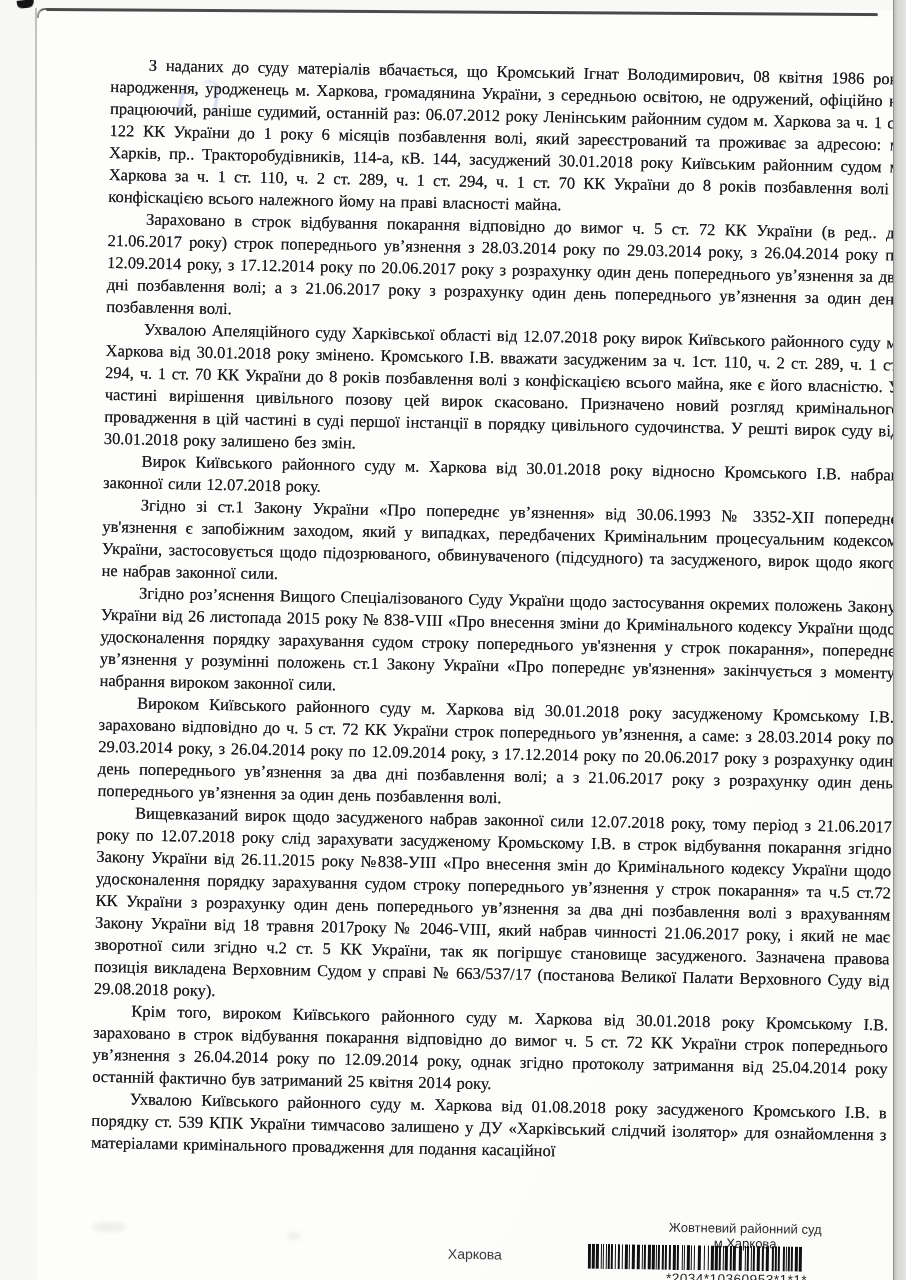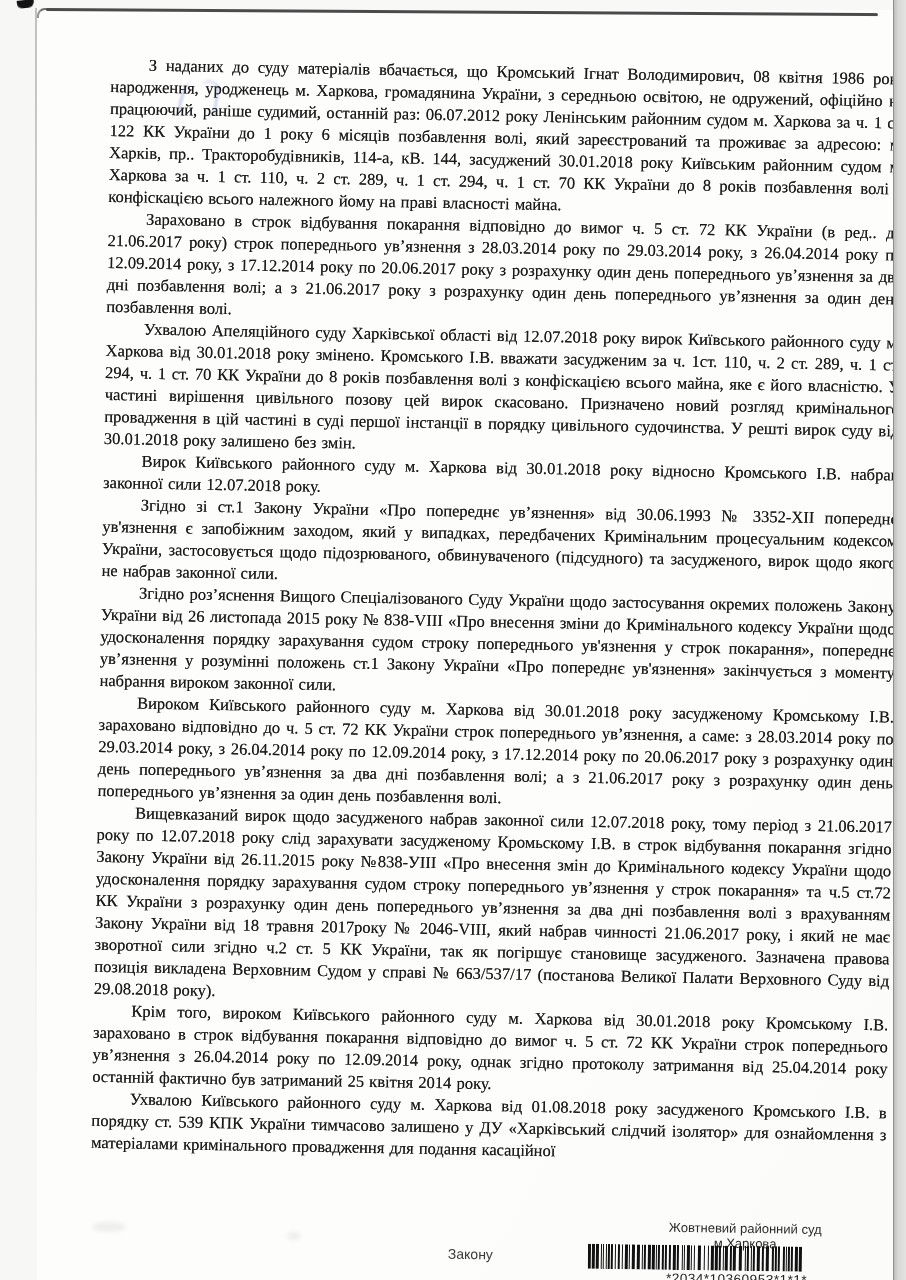--- a/index.html
+++ b/index.html
@@ -111,21 +111,21 @@
     <p>Вищевказаний вирок щодо засудженого набрав законної сили 12.07.2018 року, тому період з 21.06.2017 року по 12.07.2018 року слід зарахувати засудженому Кромьскому І.В. в строк відбування покарання згідно Закону України від 26.11.2015 року №838-УІІІ «Про внесення змін до Кримінального кодексу України щодо удосконалення порядку зарахування судом строку попереднього ув’язнення у строк покарання» та ч.5 ст.72 КК України з розрахунку один день попереднього ув’язнення за два дні позбавлення волі з врахуванням Закону України від 18 травня 2017року № 2046-VIII, який набрав чинності 21.06.2017 року, і який не має зворотної сили згідно ч.2 ст. 5 КК України, так як погіршує становище засудженого. Зазначена правова позиція викладена Верховним Судом у справі № 663/537/17 (постанова Великої Палати Верховного Суду від 29.08.2018 року).</p>
     <p>Крім того, вироком Київського районного суду м. Харкова від 30.01.2018 року Кромському І.В. зараховано в строк відбування покарання відповідно до вимог ч. 5 ст. 72 КК України строк попереднього ув’язнення з 26.04.2014 року по 12.09.2014 року, однак згідно протоколу затримання від 25.04.2014 року останній фактично був затриманий 25 квітня 2014 року.</p>
     <p>Ухвалою Київського районного суду м. Харкова від 01.08.2018 року засудженого Кромського І.В. в порядку ст. 539 КПК України тимчасово залишено у ДУ «Харківський слідчий ізолятор» для ознайомлення з матеріалами кримінального провадження для подання касаційної</p>
   </div>
 
   <div class="footer">
     <div class="court-stamp">
       <div>Жовтневий районний суд</div>
       <div>м.Харкова</div>
     </div>
-    <div class="signer">Закону</div>
+    <div class="signer">Харкова</div>
     <div class="barcode">
         <span style="width: 3px; margin-right: 1px;"></span>
         <span style="width: 3px; margin-right: 1px;"></span>
         <span style="width: 3px; margin-right: 2px;"></span>
         <span style="width: 1px; margin-right: 1px;"></span>
         <span style="width: 1px; margin-right: 2px;"></span>
         <span style="width: 1px; margin-right: 1px;"></span>
         <span style="width: 2px; margin-right: 1px;"></span>
         <span style="width: 2px; margin-right: 2px;"></span>
         <span style="width: 1px; margin-right: 2px;"></span>

